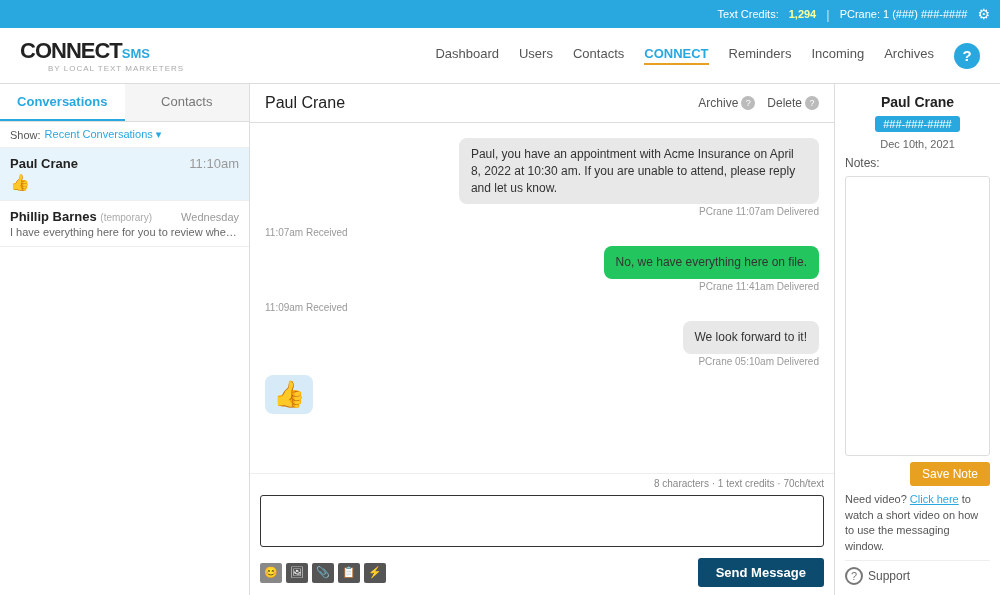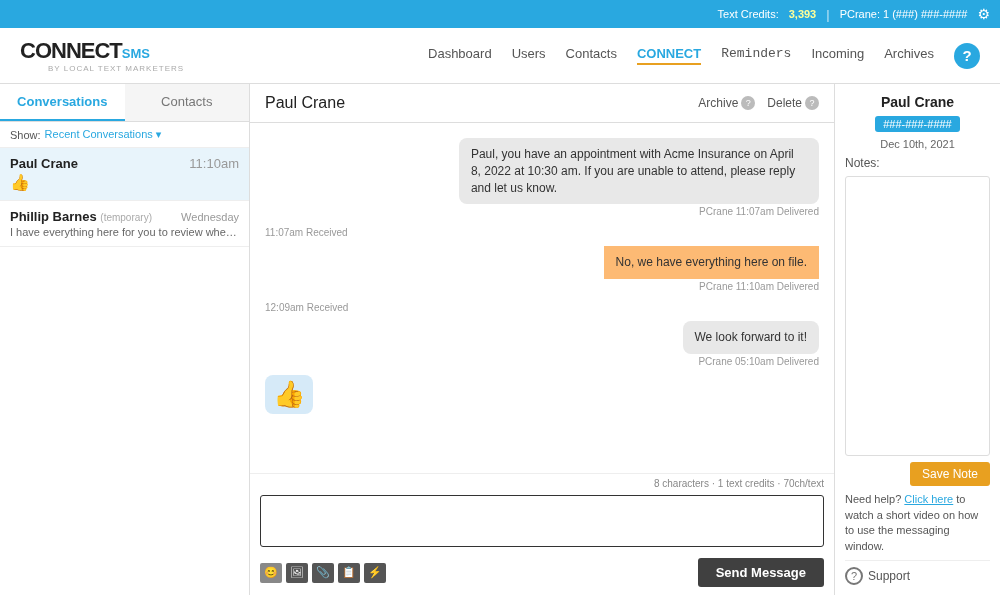--- a/index.html
+++ b/index.html
@@ -90,21 +90,21 @@
     #messages {
       flex: 1;
       overflow-y: auto;
       padding: 15px;
       display: flex;
       flex-direction: column;
       gap: 10px;
       background: #fff;
     }
     #send-btn {
-      background: #404040;
+      background: #0c4a6e;
       color: #fff;
       border: none;
       padding: 7px 18px;
       border-radius: 3px;
       font-size: 13px;
       cursor: pointer;
       font-weight: bold;
     }
 
     
@@ -119,39 +119,39 @@
 
     .scrollbar-thin::-webkit-scrollbar { width: 4px; }
     .scrollbar-thin::-webkit-scrollbar-track { background: #f1f1f1; }
     .scrollbar-thin::-webkit-scrollbar-thumb { background: #ccc; border-radius: 2px; }
   </style>
 </head>
 <body>
 
 <div id="top-bar">
   <span class="credits">Text Credits:</span>
-  <span class="credits" style="color:#ffff99; font-weight:bold;">3,393</span>
+  <span class="credits" style="color:#ffff99; font-weight:bold;">1,294</span>
   <span class="divider">|</span>
   <span class="user-info">PCrane: 1 (###) ###-####</span>
   <span class="gear-icon">⚙</span>
 </div>
 
 <div id="nav-bar">
   <div id="logo">
     <div>
       <span style="font-size:22px; font-weight:900; color:#222; letter-spacing:-1px;">CONNECT</span><span style="font-size:13px; font-weight:bold; color:#29a8e0;">SMS</span>
     </div>
     <div style="font-size:8px; color:#aaa; letter-spacing:1px;padding-left:28px;">BY LOCAL TEXT MARKETERS</div>
   </div>
   <div id="nav-links">
     <a href="#" style="text-decoration:none; color:#555; font-size:13px;">Dashboard</a>
     <a href="#" style="text-decoration:none; color:#555; font-size:13px;">Users</a>
     <a href="#" style="text-decoration:none; color:#555; font-size:13px;">Contacts</a>
     <a href="#" style="text-decoration:none; color:#29a8e0; font-size:13px; font-weight:bold; border-bottom:2px solid #e8a020; padding-bottom:2px;">CONNECT</a>
-    <a href="#" style="text-decoration:none; color:#555; font-size:13px;font-family:Liberation Mono, monospace;">Reminders</a>
+    <a href="#" style="text-decoration:none; color:#555; font-size:13px;">Reminders</a>
     <a href="#" style="text-decoration:none; color:#555; font-size:13px;">Incoming</a>
     <a href="#" style="text-decoration:none; color:#555; font-size:13px;">Archives</a>
     <span style="width:26px;height:26px;border-radius:50%;background:#29a8e0;color:#fff;display:flex;align-items:center;justify-content:center;font-weight:bold;font-size:15px;cursor:pointer;">?</span>
   </div>
 </div>
 
 <div id="main" style="display:flex; height:511px; position:relative;">
 
   <div id="left-panel" style="width:250px; background:#fff; border-right:1px solid #ddd; display:flex; flex-direction:column;">
     <div id="tabs" style="display:flex; border-bottom:1px solid #ddd;">
@@ -203,26 +203,26 @@
       <div style="display:flex; flex-direction:column; align-items:flex-end;">
         <div style="max-width:65%; padding:8px 12px; border-radius:8px; background:#e8e8e8; color:#333; font-size:12px; line-height:1.4;">Paul, you have an appointment with Acme Insurance on April 8, 2022 at 10:30 am. If you are unable to attend, please reply and let us know.</div>
         <div style="font-size:10px; color:#999; margin-top:2px; text-align:right;">PCrane  11:07am  Delivered</div>
       </div>
 
       <div style="display:flex; flex-direction:column; align-items:flex-start;">
         <div style="font-size:10px; color:#999; margin-top:2px;">11:07am  Received</div>
       </div>
 
       <div style="display:flex; flex-direction:column; align-items:flex-end;">
-        <div style="max-width:65%; padding:8px 12px; border-radius:0; background:#fdba74; color:#333; font-size:12px; line-height:1.4;">No, we have everything here on file.</div>
-        <div style="font-size:10px; color:#999; margin-top:2px; text-align:right;">PCrane  11:10am  Delivered</div>
+        <div style="max-width:65%; padding:8px 12px; border-radius:8px; background:#22c55e; color:#333; font-size:12px; line-height:1.4;">No, we have everything here on file.</div>
+        <div style="font-size:10px; color:#999; margin-top:2px; text-align:right;">PCrane  11:41am  Delivered</div>
       </div>
 
       <div style="display:flex; flex-direction:column; align-items:flex-start;">
-        <div style="font-size:10px; color:#999; margin-top:2px;">12:09am  Received</div>
+        <div style="font-size:10px; color:#999; margin-top:2px;">11:09am  Received</div>
       </div>
 
       <div style="display:flex; flex-direction:column; align-items:flex-end;">
         <div style="max-width:65%; padding:8px 12px; border-radius:8px; background:#e8e8e8; color:#333; font-size:12px; line-height:1.4;">We look forward to it!</div>
         <div style="font-size:10px; color:#999; margin-top:2px; text-align:right;">PCrane  05:10am  Delivered</div>
       </div>
 
       <div style="display:flex; flex-direction:column; align-items:flex-start;">
         <div style="padding:4px 8px; border-radius:8px; background:#d6eaf8; font-size:26px;">👍</div>
 
@@ -248,21 +248,21 @@
   </div>
 
   <div id="right-panel" style="width:165px; background:#fff; padding:10px; display:flex; flex-direction:column; gap:6px; position:relative;">
     <div style="font-weight:bold; font-size:14px; color:#222; text-align:center;">Paul Crane</div>
     <div style="background:#29a8e0; color:#fff; font-size:11px; text-align:center; padding:2px 8px; border-radius:3px; margin:0 auto; width:fit-content;">###-###-####</div>
     <div style="font-size:11px; color:#666; text-align:center;">Dec 10th, 2021</div>
     <div style="font-size:12px; color:#555;">Notes:</div>
     <textarea style="border: 1px solid rgb(221, 221, 221); border-radius: 3px; padding: 5px; font-size: 11px; resize: none; min-height: 120px; outline: none; flex: 1 1 0%;"></textarea>
     <button style="background:#e8a020; color:#fff; border:none; padding:5px 12px; border-radius:3px; font-size:12px; cursor:pointer; align-self:flex-end;">Save Note</button>
     <div style="font-size:11px; color:#555; line-height:1.4;">
-      <span>Need help? </span><a href="#" style="color:#29a8e0;">Click here</a><span> to watch a short video on how to use the messaging window.</span>
+      <span>Need video? </span><a href="#" style="color:#29a8e0;">Click here</a><span> to watch a short video on how to use the messaging window.</span>
     </div>
 
     <div style="border-top:1px solid #eee; padding-top:6px; display:flex; align-items:center; gap:5px; margin-top:auto; cursor:pointer;">
       <span style="width:18px;height:18px;border-radius:50%;border:2px solid #777;display:inline-flex;align-items:center;justify-content:center;font-size:11px;color:#777;">?</span>
       <span style="font-size:12px; color:#555;">Support</span>
     </div>
   </div>
 </div>
 
 </body></html>

